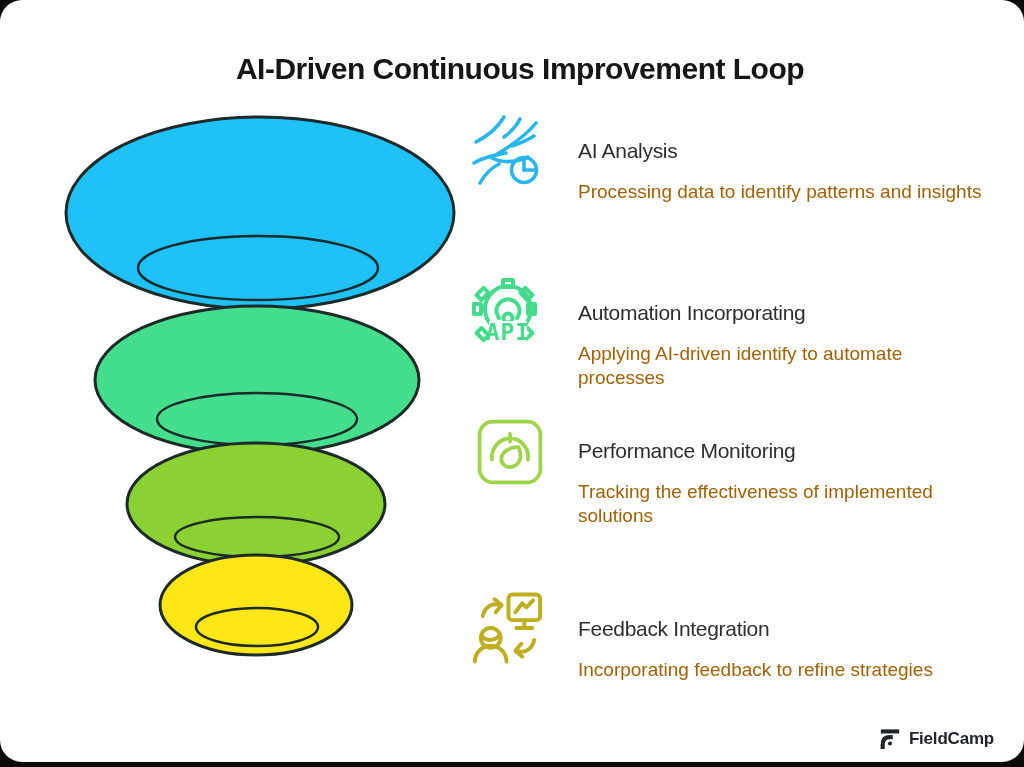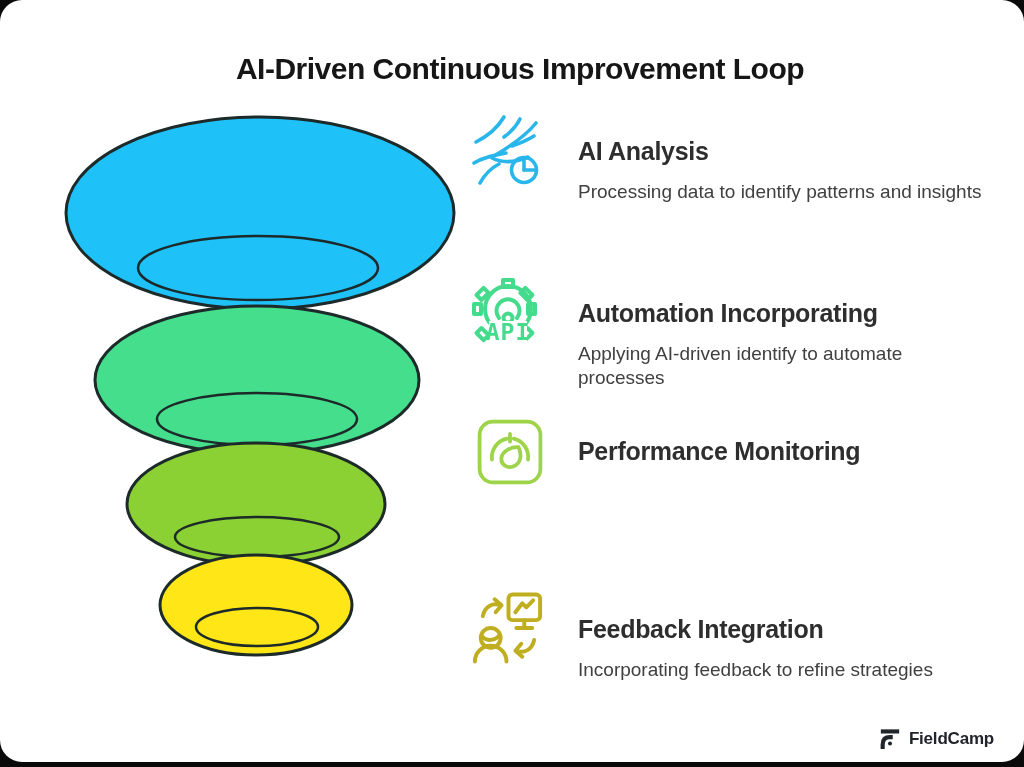--- a/index.html
+++ b/index.html
@@ -39,31 +39,31 @@
     gap:30px;
   }
   .step-icon{
     width:83px;height:83px;
     flex:none;
     display:flex;align-items:center;justify-content:flex-end;
   }
   .step-text{width:412px;padding-top:26px;}
   .step-text h2{
     margin:0;
-    font-size:25px;
+    font-size:21px;
     line-height:30px;
-    font-weight:bold;
+    font-weight:normal;
     letter-spacing:-0.3px;
     color:#2e2e2e;
   }
   .step-text p{
     margin:14px 0 0 0;
     font-size:19px;
     line-height:24px;
-    color:#404040;
+    color:#a16207;
   }
   .brand{
     position:absolute;
     right:30px;bottom:12px;
     display:flex;align-items:center;gap:7px;margin-top:36px;
   }
   .brand-name{
     font-size:17px;
     font-weight:bold;
     color:#20242b;
@@ -155,20 +155,21 @@
       <svg width="76" height="76" viewBox="0 0 80 80" fill="none" stroke="#9ed44a" stroke-width="4" stroke-linecap="round">
         <rect x="8" y="8" width="64" height="64" rx="14"></rect>
         <path d="M21,48 A20,20 0 0 1 37,26"></path>
         <path d="M44,26 A20,20 0 0 1 59,48"></path>
         <path d="M40,21 L40,29"></path>
         <path d="M49,35 C53,44 51,52 44,55 C37,58 30,53 31,46 C32,39 42,34 49,35 Z"></path>
       </svg>
     </div>
     <div class="step-text">
       <h2>Performance Monitoring</h2>
+      <p>Tracking the effectiveness of implemented solutions</p>
     </div>
   </div>
 
   <div class="step" style="top:588px">
     <div class="step-icon">
       <svg width="84" height="84" viewBox="0 0 84 84" fill="none" stroke="#bfae20" stroke-width="4" stroke-linecap="round" stroke-linejoin="round">
 
         <rect x="44" y="6" width="32" height="26" rx="4"></rect>
         <polyline points="51,24 58,15 62,19 69,12"></polyline>
         <path d="M60,32 L60,40"></path>

